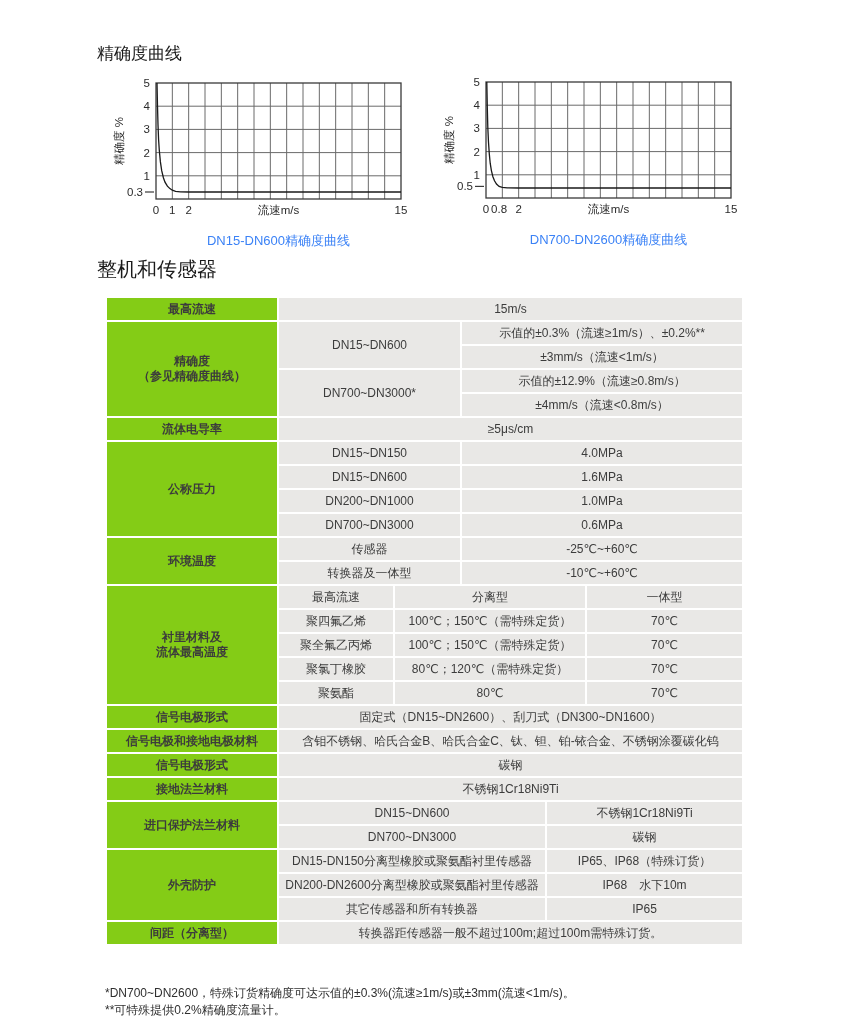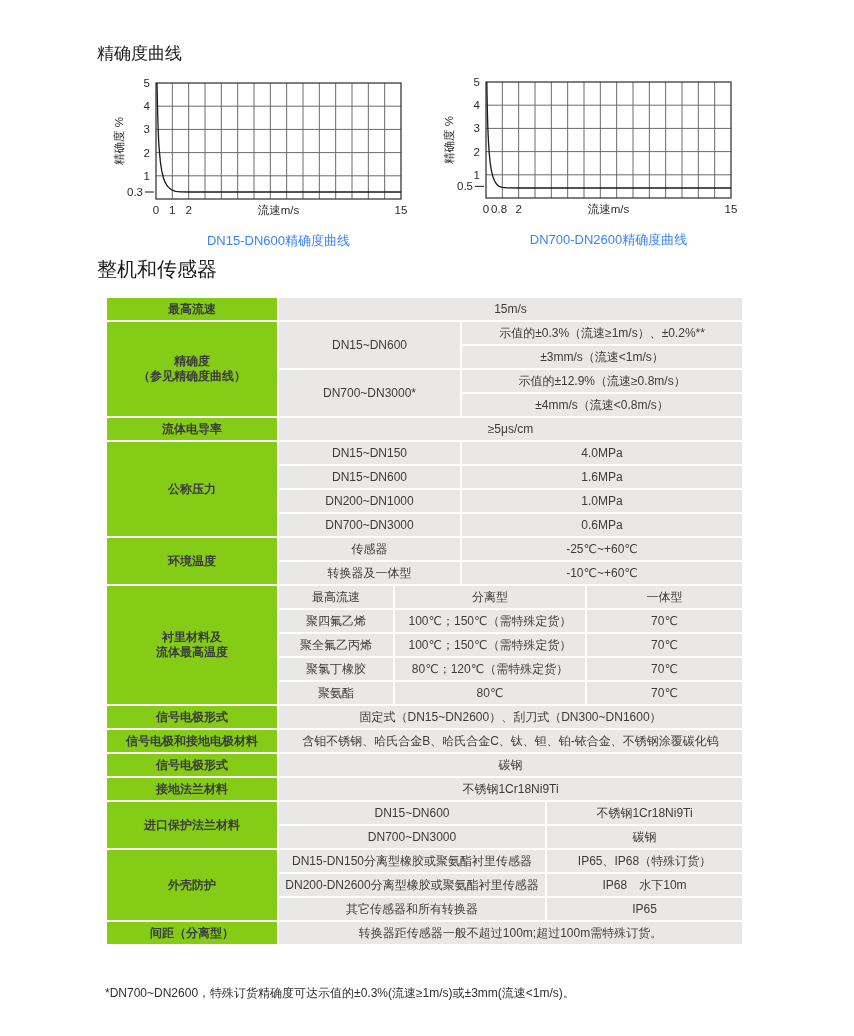--- a/index.html
+++ b/index.html
@@ -250,13 +250,14 @@
     </tr>
     <tr>
       <td class="lbl">间距（分离型）</td>
       <td colspan="5">转换器距传感器一般不超过100m;超过100m需特殊订货。</td>
     </tr>
   </tbody>
 </table>
 
 <div class="footnotes">
   <div>*DN700~DN2600，特殊订货精确度可达示值的±0.3%(流速≥1m/s)或±3mm(流速&lt;1m/s)。</div>
+  <div>**可特殊提供0.2%精确度流量计。</div>
 </div>
 
 </body></html>

